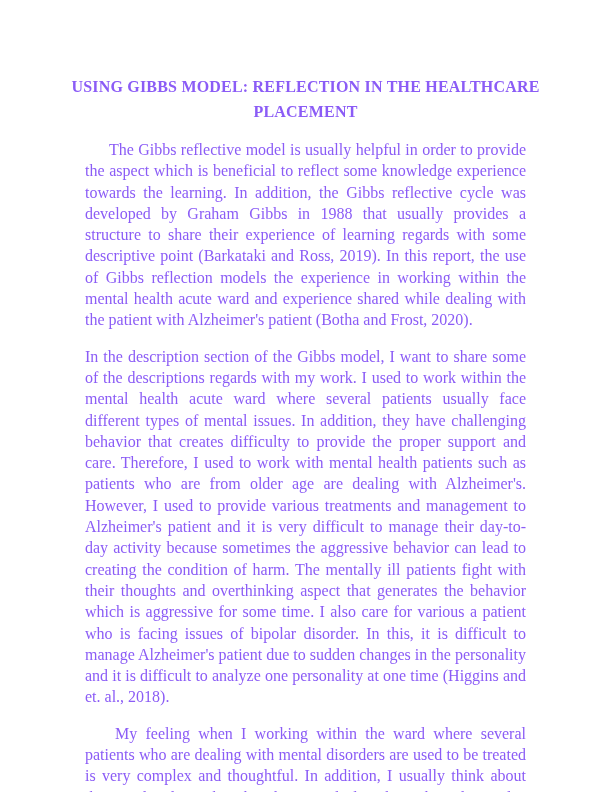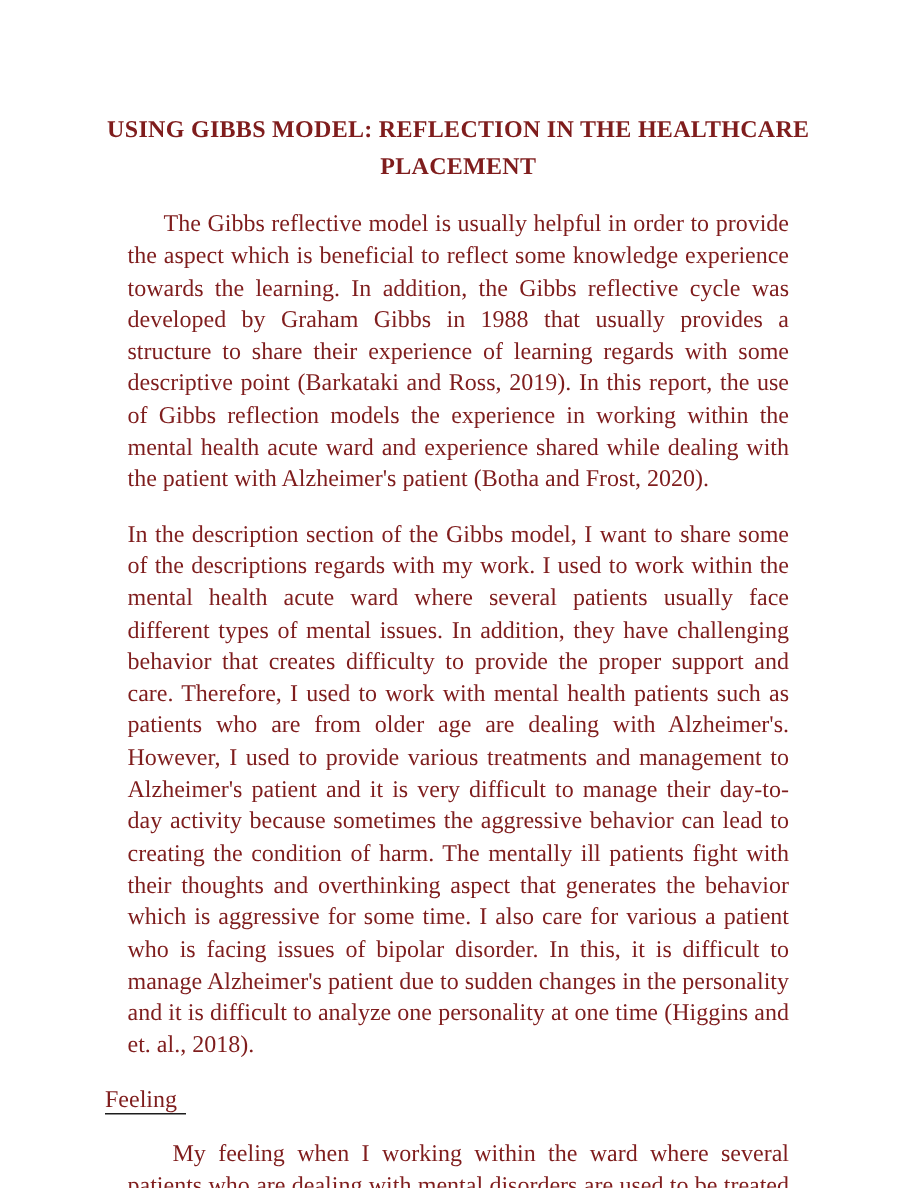--- a/index.html
+++ b/index.html
@@ -11,21 +11,21 @@
     position: relative;
     width: 612px;
     height: 792px;
     margin: 0 auto;
     background: #ffffff;
     box-sizing: border-box;
     padding: 74px 71px 40px 70px;
     font-family: "Liberation Serif", "DejaVu Serif", serif;
     font-size: 16px;
     line-height: 21.3px;
-    color: #7f1d1d;
+    color: #8b5cf6;
     overflow: hidden;
   }
   .doc-title {
     font-size: 16px;
     font-weight: bold;
     line-height: 25px;
     text-align: center;
     margin: 0 0 3px 0;
     letter-spacing: 0.2px;
   }
@@ -52,17 +52,16 @@
 
 <div class="page">
 
   <h1 class="doc-title">USING GIBBS MODEL: REFLECTION IN THE HEALTHCARE PLACEMENT</h1>
 
   <p class="body-para indent-sm">The Gibbs reflective model is usually helpful in order to provide the aspect which is beneficial to reflect some knowledge experience towards the learning. In addition, the Gibbs reflective cycle was developed by Graham Gibbs in 1988 that usually provides a structure to share their experience of learning regards with some descriptive point (Barkataki and Ross, 2019). In this report, the use of Gibbs reflection models the experience in working within the mental health acute ward and experience shared while dealing with the patient with Alzheimer's patient (Botha and Frost, 2020).</p>
 
 
   <p class="body-para">In the description section of the Gibbs model, I want to share some of the descriptions regards with my work. I used to work within the mental health acute ward where several patients usually face different types of mental issues. In addition, they have challenging behavior that creates difficulty to provide the proper support and care. Therefore, I used to work with mental health patients such as patients who are from older age are dealing with Alzheimer's. However, I used to provide various treatments and management to Alzheimer's patient and it is very difficult to manage their day-to-day activity because sometimes the aggressive behavior can lead to creating the condition of harm. The mentally ill patients fight with their thoughts and overthinking aspect that generates the behavior which is aggressive for some time. I also care for various a patient who is facing issues of bipolar disorder. In this, it is difficult to manage Alzheimer's patient due to sudden changes in the personality and it is difficult to analyze one personality at one time (Higgins and et. al., 2018).</p>
 
-  <h2 class="section-heading"><span class="u">Feeling</span></h2>
 
   <p class="body-para indent-lg">My feeling when I working within the ward where several patients who are dealing with mental disorders are used to be treated is very complex and thoughtful. In addition, I usually think about the people's lives that they have to deal with in their day-to-day activities. Moreover, they require all-time assistance towards their working or any task that they used to perform. I also analyze that the people in such conditions are usually facing various issues such as faces health inequalities, discrimination due to their disability, and many more. Sometimes, I get disturbed due to the overthinking which arises for the patient who is dealing with the complex</p>
 
 </div>
 
 </body></html>

